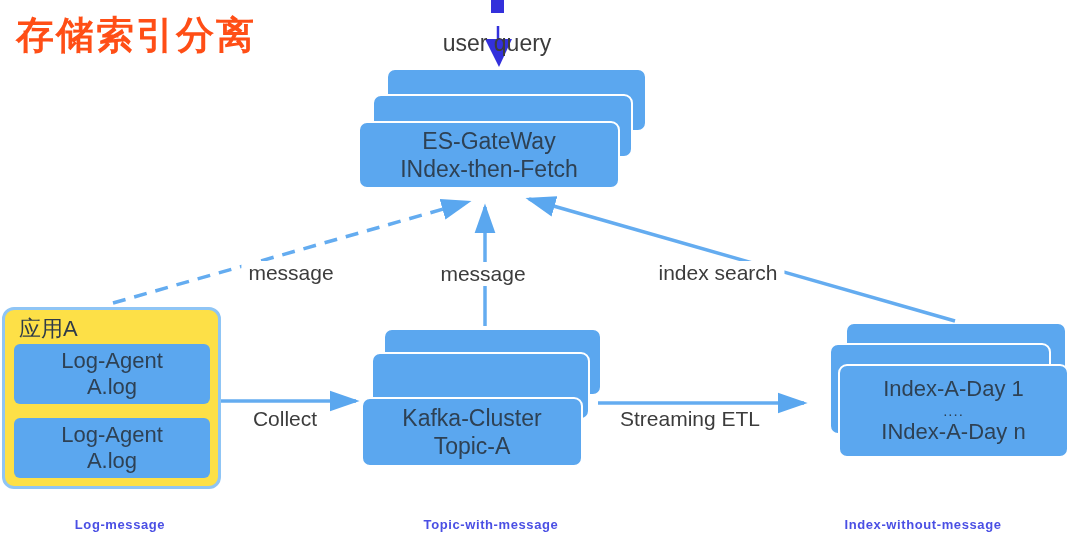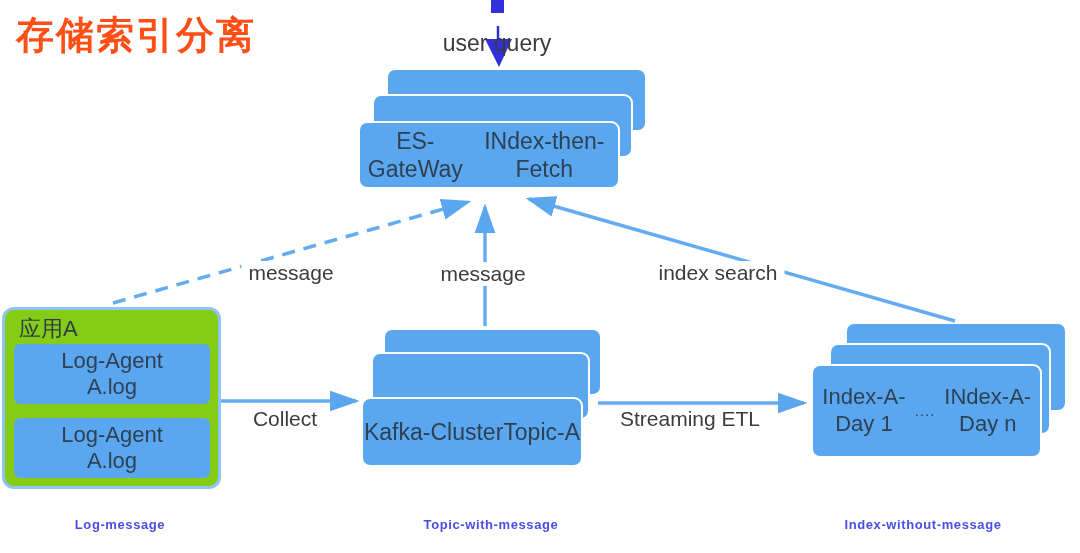--- a/index.html
+++ b/index.html
@@ -25,21 +25,21 @@
     z-index: 5;
   }
 
   
   .box {
     position: absolute;
     background: #5BA7EF;
     border: 2px solid #ffffff;
     border-radius: 9px;
     display: flex;
-    flex-direction: row;
+    flex-direction: column;
     align-items: center;
     justify-content: center;
     color: #2E4154;
     font-size: 23px;
     line-height: 1.22;
     text-align: center;
     z-index: 2;
   }
   .box .small-line { font-size: 15px; line-height: 1.1; letter-spacing: 1px; }
 
@@ -49,28 +49,28 @@
   .gw-front { left: 358px; top: 121px; width: 262px; height: 68px; }
 
   
   .kf-back  { left: 383px; top: 328px; width: 219px; height: 68px; }
   .kf-mid   { left: 371px; top: 352px; width: 219px; height: 68px; }
   .kf-front { left: 361px; top: 397px; width: 222px; height: 70px; }
 
   
   .ix-back  { left: 845px; top: 322px; width: 222px; height: 90px; }
   .ix-mid   { left: 829px; top: 343px; width: 222px; height: 92px; }
-  .ix-front { left: 811px; top: 364px; width: 231px; height: 94px; font-size: 22px; }
+  .ix-front { left: 838px; top: 364px; width: 231px; height: 94px; font-size: 22px; }
 
   
   .app-container {
     position: absolute;
     left: 2px; top: 307px;
     width: 219px; height: 182px;
-    background: #84cc16;
+    background: #fde047;
     border: 3px solid #8FC5F5;
     border-radius: 12px;
     z-index: 2;
   }
   .app-label {
     position: absolute;
     left: 14px; top: 4px;
     font-size: 22px;
     color: #2F3B49;
   }

